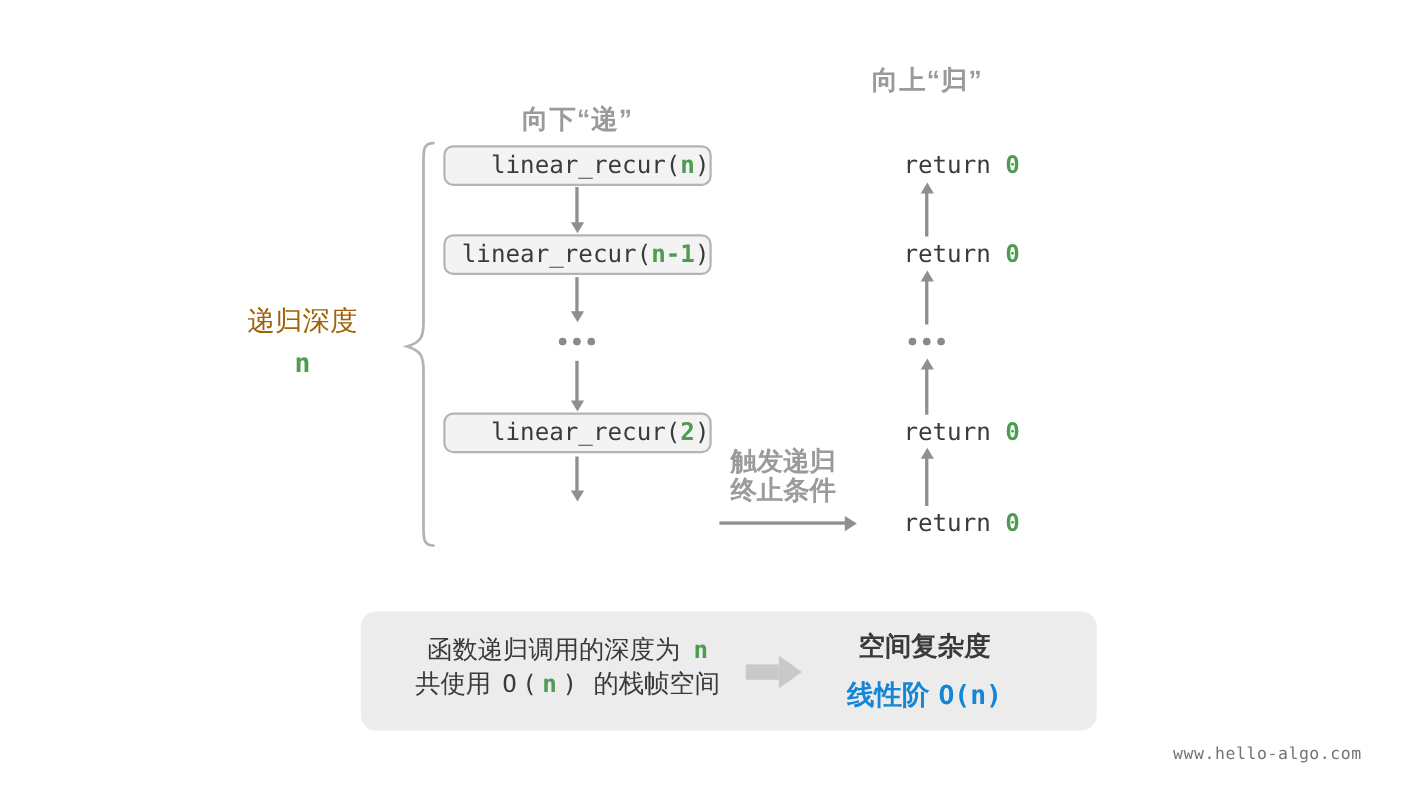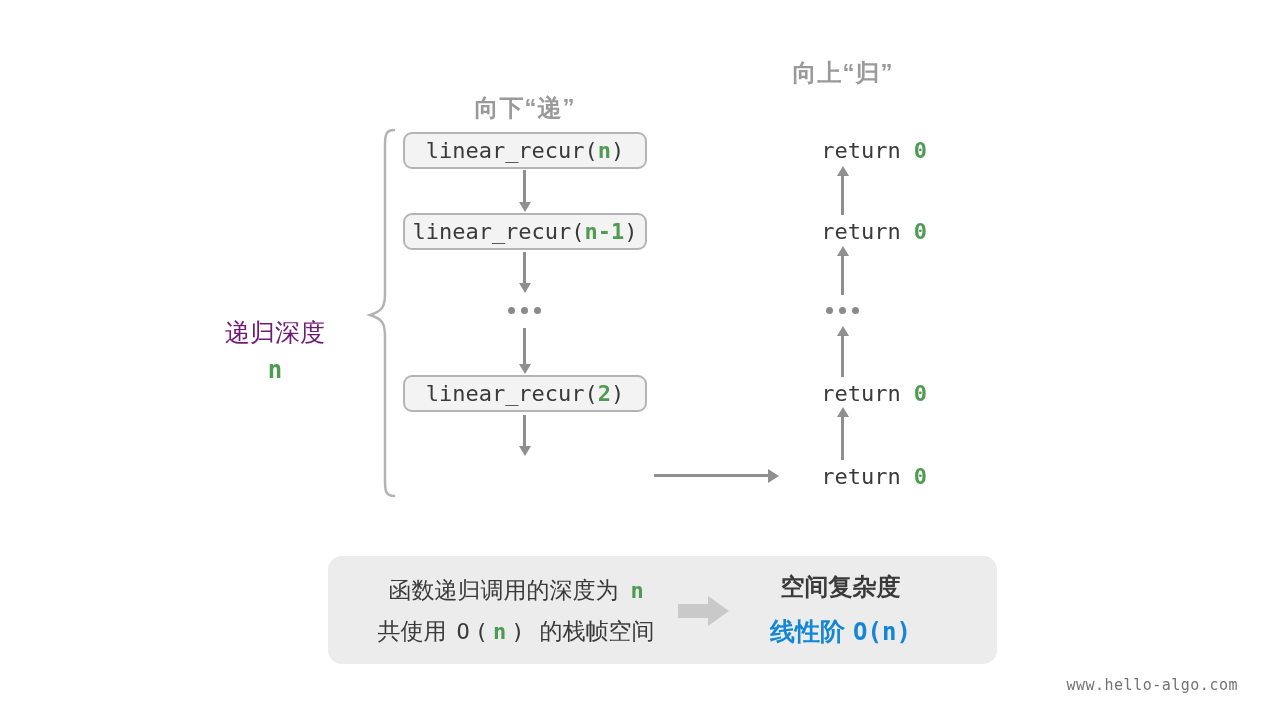--- a/index.html
+++ b/index.html
@@ -4,44 +4,44 @@
 <style>
   html,body{margin:0;padding:0;background:#fff;}
   .canvas{position:relative;width:1280px;height:720px;background:#ffffff;overflow:hidden;
           font-family:"Liberation Sans",sans-serif;}
   .green{color:#4e9b52;font-weight:700;}
   .hdr{position:absolute;top:57px;width:260px;text-align:center;font-size:24px;font-weight:700;
        color:#9a9a9a;letter-spacing:1px;}
   .code-box{position:absolute;left:403px;width:244px;height:37px;box-sizing:border-box;
             background:#f3f3f3;border:2px solid #b4b4b4;border-radius:9px;
             font-family:"DejaVu Sans Mono",monospace;font-size:22px;color:#3a3a3a;
-            line-height:33px;text-align:center;white-space:nowrap;}
+            line-height:33px;text-align:right;white-space:nowrap;}
   .ret{position:absolute;left:763px;width:164px;text-align:right;white-space:nowrap;
        font-family:"DejaVu Sans Mono",monospace;font-size:22px;line-height:25px;color:#3a3a3a;}
   .ret .val{margin-left:13px;}
   .varr{position:absolute;width:3px;background:#8f8f8f;}
   .varr.down::after{content:"";position:absolute;left:-4.5px;bottom:-9px;width:0;height:0;
        border-left:6px solid transparent;border-right:6px solid transparent;border-top:10px solid #8f8f8f;}
   .varr.up::after{content:"";position:absolute;left:-4.5px;top:-9px;width:0;height:0;
        border-left:6px solid transparent;border-right:6px solid transparent;border-bottom:10px solid #8f8f8f;}
   .harr{position:absolute;height:3px;background:#8f8f8f;}
   .harr::after{content:"";position:absolute;right:-10px;top:-5.5px;width:0;height:0;
        border-top:7px solid transparent;border-bottom:7px solid transparent;border-left:11px solid #8f8f8f;}
   .dots{position:absolute;display:flex;gap:6px;}
   .dots i{width:7px;height:7px;border-radius:50%;background:#8a8a8a;display:block;}
   .depth{position:absolute;left:195px;top:279px;width:160px;text-align:center;}
-  .depth .t{font-size:25px;color:#701a75;line-height:27px;margin-top:40px;}
+  .depth .t{font-size:25px;color:#a16207;line-height:27px;}
   .depth .v{margin-top:10px;font-family:"DejaVu Sans Mono",monospace;font-size:24px;}
   .trigger{position:absolute;left:637px;top:406px;width:150px;text-align:center;
            font-size:24px;font-weight:700;color:#9b9b9b;line-height:27px;}
   .summary{position:absolute;left:328px;top:556px;width:625px;height:108px;
            background:#ececec;border-radius:14px;padding-left:44px;}
   .s-left{position:absolute;left:18px;top:19px;width:340px;text-align:center;
           font-size:23px;color:#3a3a3a;white-space:nowrap;}
-  .s-left .l2{margin-top:10px;}
+  .s-left .l2{}
   .s-left .ovar{font-family:"DejaVu Sans Mono",monospace;font-size:22px;letter-spacing:5px;
                 margin:0 10px;color:#3a3a3a;}
   .s-left .nvar{margin-left:12px;font-family:"DejaVu Sans Mono",monospace;font-size:22px;}
   .s-arrow-body{position:absolute;left:350px;top:48px;width:30px;height:14px;background:#c9c9c9;}
   .s-arrow-head{position:absolute;left:380px;top:40px;width:0;height:0;
        border-top:15px solid transparent;border-bottom:15px solid transparent;border-left:21px solid #c9c9c9;}
   .s-right{position:absolute;left:390px;top:15px;width:245px;text-align:center;white-space:nowrap;}
   .s-right .title{font-size:24px;font-weight:700;color:#3a3a3a;}
   .s-right .result{margin-top:12px;font-size:25px;font-weight:700;color:#1486d6;}
   .s-right .result .m{font-family:"DejaVu Sans Mono",monospace;font-size:24px;margin-left:8px;}
@@ -89,20 +89,24 @@
       <i></i>
       <i></i>
       <i></i>
     </div>
 
   <div class="ret" style="top:138px;"><span>return</span><span class="val green">0</span></div>
   <div class="ret" style="top:219px;"><span>return</span><span class="val green">0</span></div>
   <div class="ret" style="top:381px;"><span>return</span><span class="val green">0</span></div>
   <div class="ret" style="top:464px;"><span>return</span><span class="val green">0</span></div>
 
+  <div class="trigger">
+    <div>触发递归</div>
+    <div>终止条件</div>
+  </div>
 
   <div class="harr" style="left:654px;top:474px;width:115px;"></div>
 
   <div class="summary">
     <div class="s-left">
       <div class="l1">
         <span>函数递归调用的深度为</span><span class="nvar green">n</span>
       </div>
       <div class="l2">
         <span>共使用</span><span class="ovar"><span>O(</span><span class="green">n</span><span>)</span></span><span>的栈帧空间</span>

